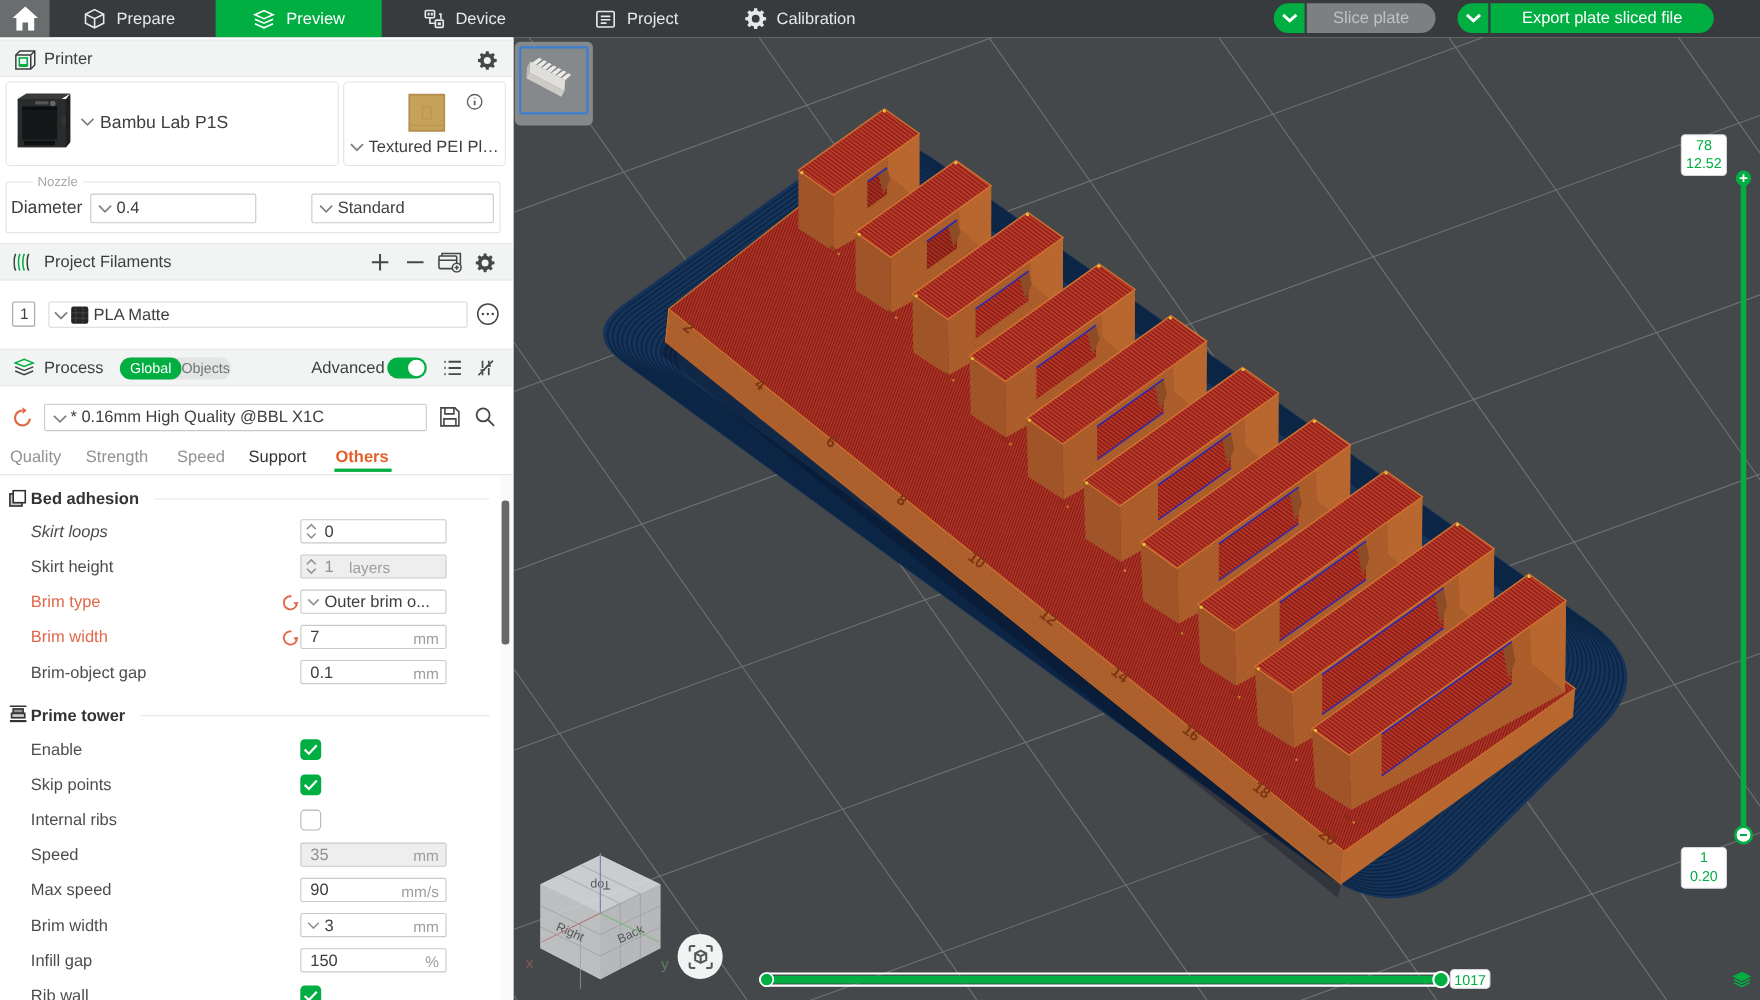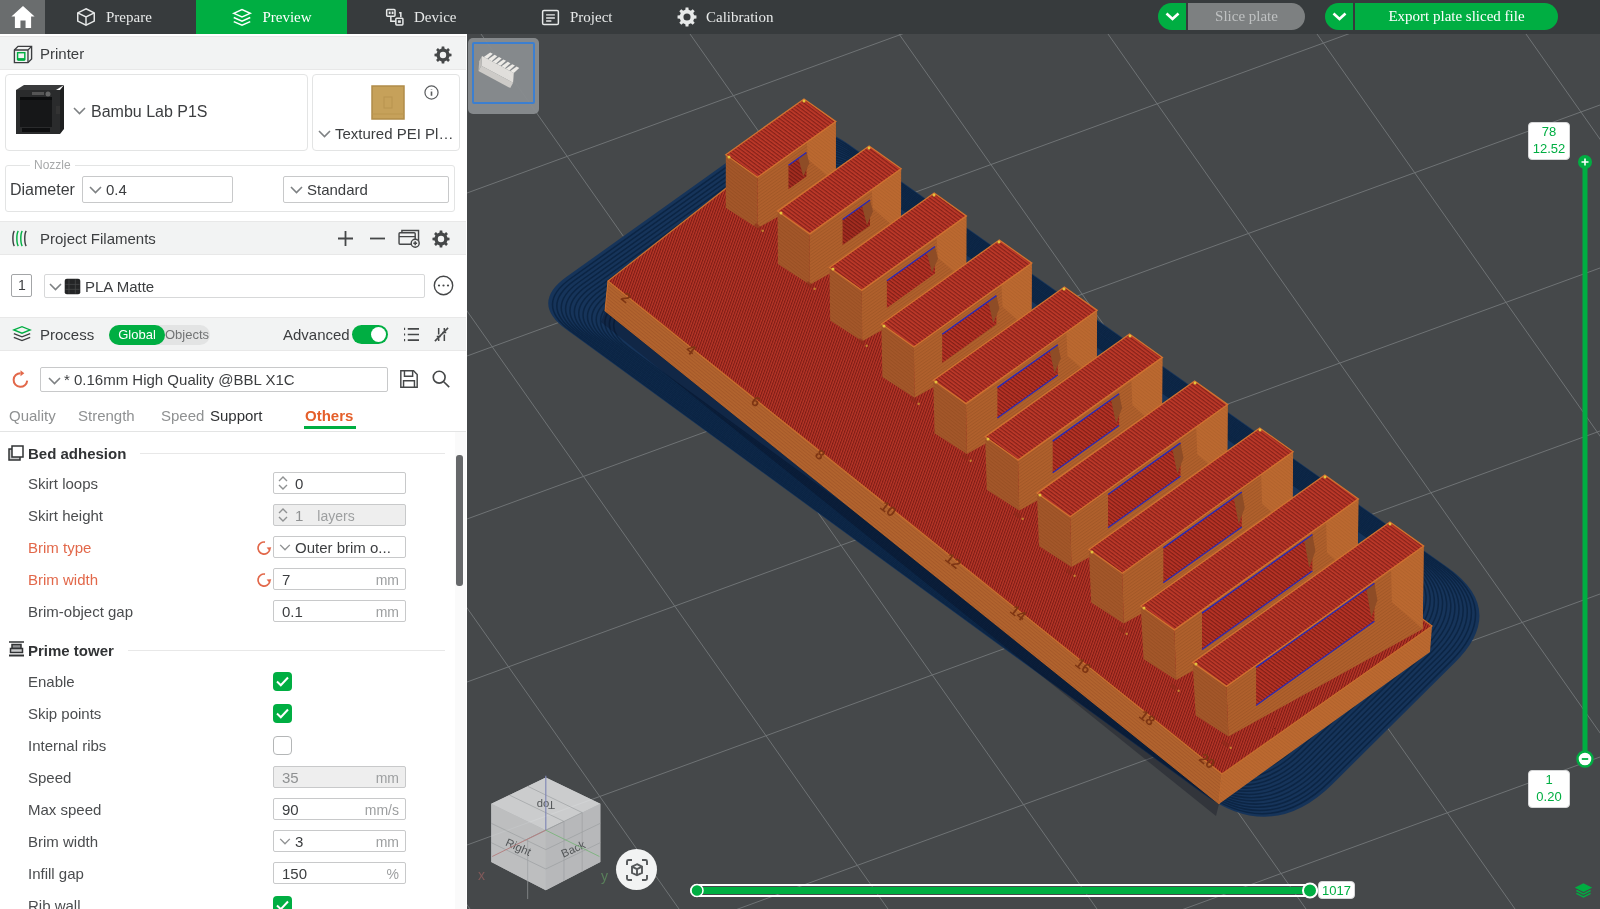--- a/index.html
+++ b/index.html
@@ -1,21 +1,21 @@
 <!DOCTYPE html>
 <html><head>
 <meta charset="utf-8">
 <style>
 * { margin:0; padding:0; box-sizing:border-box; }
 html,body { width:1600px; height:909px; overflow:hidden; font-family:"Liberation Sans", sans-serif; }
 body { position:relative; background:#fff; }
 .abs { position:absolute; }
 
 
-#topbar { position:absolute; left:0; top:0; width:1600px; height:34px; background:#373b3d;font-family:Liberation Serif, serif; }
+#topbar { position:absolute; left:0; top:0; width:1600px; height:34px; background:#373b3d; }
 #homebtn { position:absolute; left:0; top:0; width:45px; height:34px; background:#6a6d6e; display:flex; align-items:center; justify-content:center; }
 .tab { position:absolute; top:0; height:34px; display:flex; align-items:center; color:#e7e9e9; font-size:15px; gap:9px; }
 .tab svg { flex:0 0 auto; }
 #tab-preview { background:#00AE42; color:#fff; }
 
 
 .tr-grp { position:absolute; top:3px; height:27px; display:flex; }
 .tr-chev { width:28px; height:27px; background:#00AE42; border-radius:14px 0 0 14px; display:flex; align-items:center; justify-content:center; }
 .tr-btn { height:27px; display:flex; align-items:center; justify-content:center; font-size:15px; border-radius:0 14px 14px 0; margin-left:2px; padding:0 18px; }
 
@@ -250,31 +250,31 @@
       <path d="M6 2 L6 8 L15 8 L15 2"></path>
       <path d="M5 20 L5 13 L17 13 L17 20"></path>
     </svg>
 <svg class="abs" style="left:431px; top:335px;" width="20" height="20" viewBox="0 0 22 22" fill="none" stroke="#454748" stroke-width="1.8">
       <circle cx="9" cy="9" r="6.5"></circle>
       <path d="M14 14 L20 20"></path>
     </svg>
 <div class="abs" style="left:9px; top:373px; font-size:15px; color:#8f9192;">Quality</div>
 <div class="abs" style="left:78px; top:373px; font-size:15px; color:#8f9192;">Strength</div>
 <div class="abs" style="left:161px; top:373px; font-size:15px; color:#8f9192;">Speed</div>
-<div class="abs" style="left:210px; top:373px; font-size:15px; color:#2f3133;">Support</div>
+<div class="abs" style="left:226px; top:373px; font-size:15px; color:#2f3133;">Support</div>
 <div class="abs" style="left:305px; top:373px; font-size:15px; color:#e55f2a; font-weight:bold;">Others</div>
 <div class="abs" style="left:304px; top:392px; width:52px; height:3px; background:#00AE42;"></div>
 <div class="abs" style="left:0; top:397px; width:466px; height:1px; background:#e3e4e4;"></div>
 <svg class="abs" style="left:8px; top:411px;" width="16" height="16" viewBox="0 0 16 16" fill="none" stroke="#313335" stroke-width="1.5">
       <rect x="1" y="4" width="11" height="11" fill="#c9cacb" stroke="#313335"></rect>
       <rect x="4" y="1" width="11" height="11" fill="#fff"></rect>
     </svg>
 <div class="abs bold15" style="left:28px; top:411px;">Bed adhesion</div>
 <div class="abs" style="left:140px; top:419px; width:305px; height:1px; background:#e8e8e8;"></div>
-<div class="lbl" style="left:28px; top:441px;">Skirt loops</div>
+<div class="lbl" style="left:28px; top:441px;font-style:italic;">Skirt loops</div>
 <div class="ibox" style="left:273px; top:438px; width:133px; height:22px;"></div>
     <svg class="abs" style="left:277px;top:441px;" width="12" height="16" viewBox="0 0 12 16" fill="none" stroke="#8f9192" stroke-width="1.4">
       <path d="M2 6 L6 2 L10 6"></path>
       <path d="M2 10 L6 14 L10 10"></path>
     </svg>
     <div class="abs" style="left:295px; top:441px; font-size:15px; color:#3c3e40;">0</div>
 <div class="lbl" style="left:28px; top:473px;">Skirt height</div>
 <div class="ibox dis" style="left:273px; top:470px; width:133px; height:22px;"></div>
     <svg class="abs" style="left:277px;top:473px;" width="12" height="16" viewBox="0 0 12 16" fill="none" stroke="#8f9192" stroke-width="1.4">
       <path d="M2 6 L6 2 L10 6"></path>

